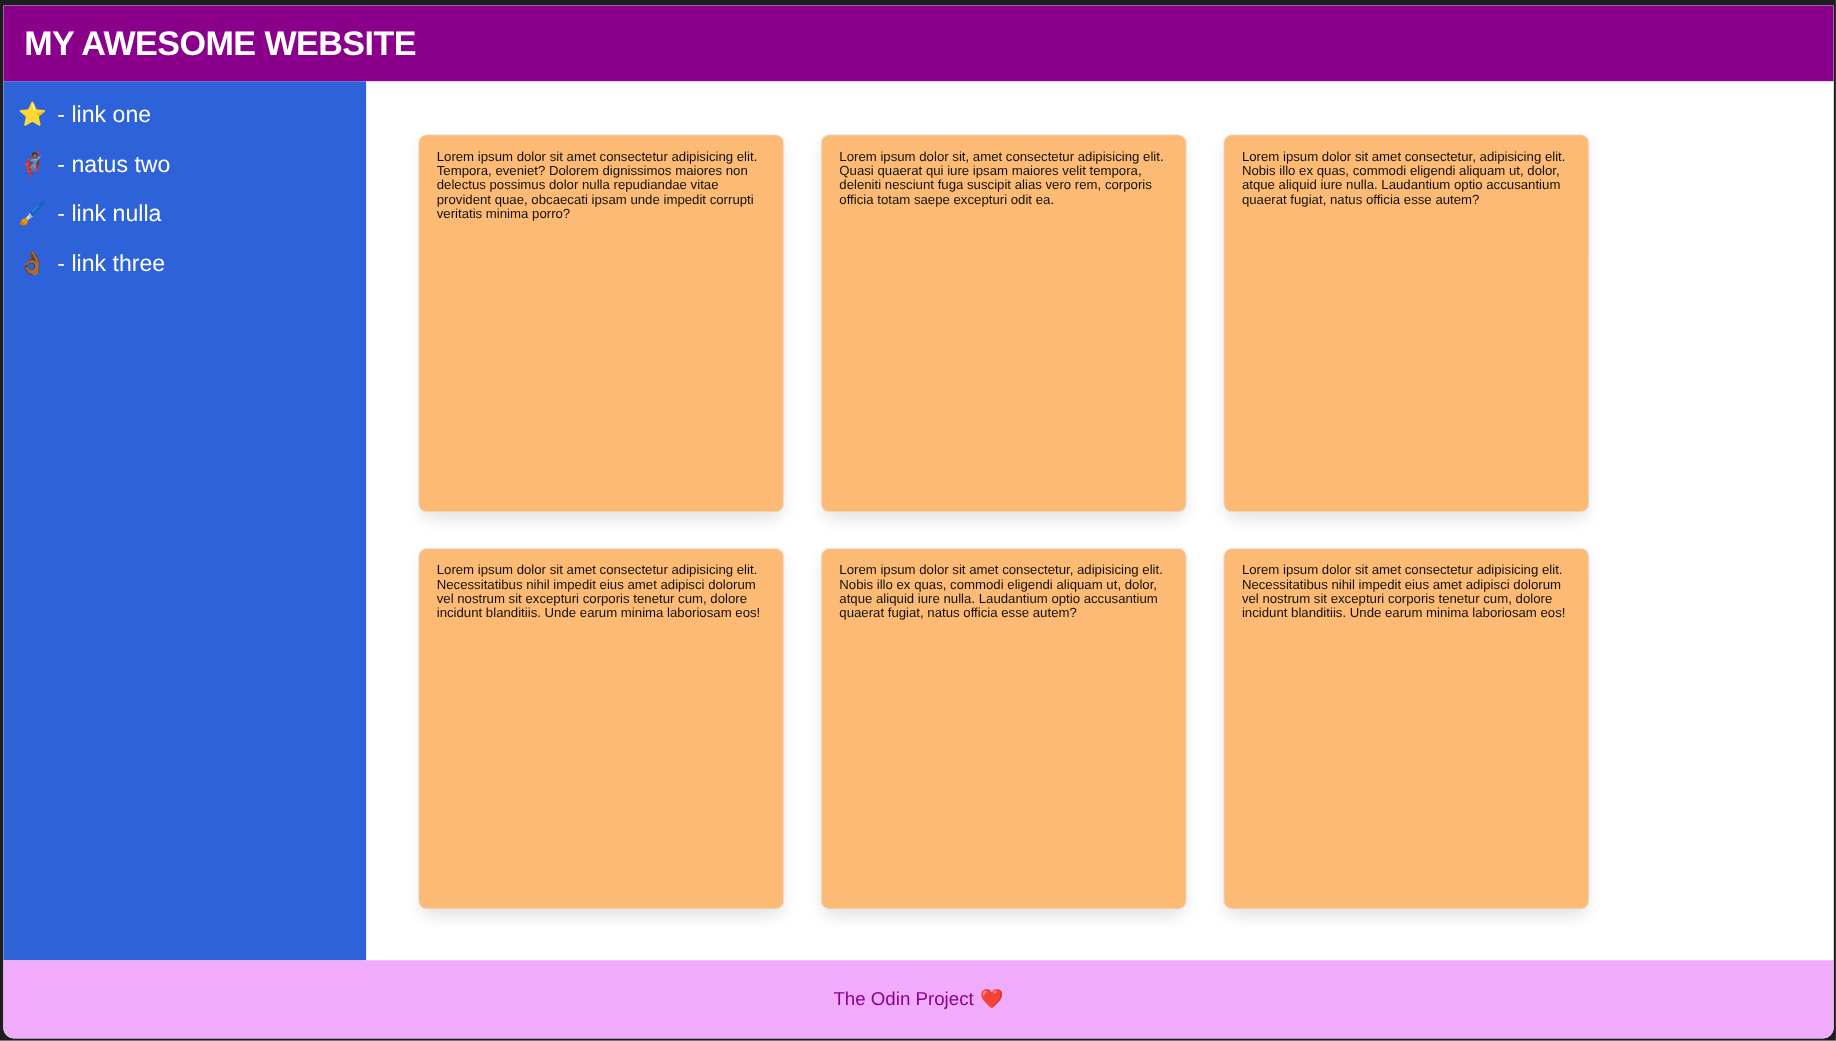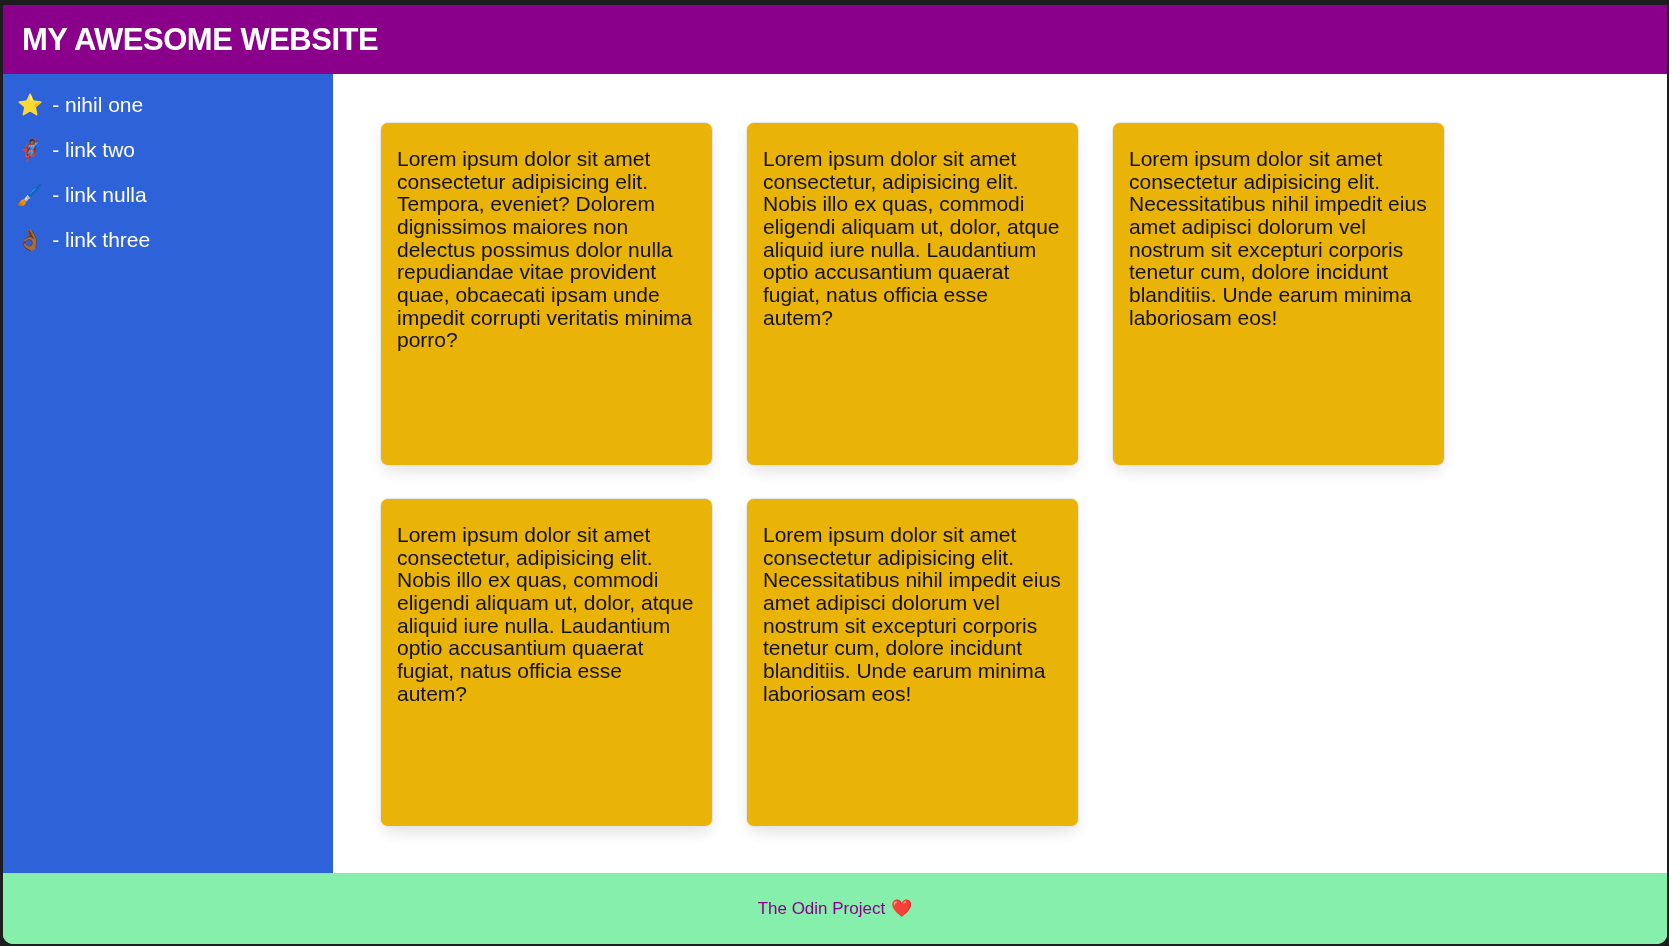--- a/index.html
+++ b/index.html
@@ -70,34 +70,34 @@
   }
   .cards-grid {
     display: grid;
     grid-template-columns: repeat(3, 333px);
     grid-template-rows: 344px 329px;
     column-gap: 33px;
     row-gap: 32px;
     justify-content: start;
   }
   .card {
-    background: #eab308;
+    background: #fdba74;
     border: 1px solid #e7e7e9;
     border-radius: 8px;
-    padding: 25px 16px;
+    padding: 13px 16px;
     box-shadow: 0 6px 14px rgba(0,0,0,0.07), 0 14px 18px -10px rgba(0,0,0,0.06);
-    font-size: 21px;
+    font-size: 12px;
     line-height: 1.08;
     color: #111111;
   }
   
   .site-footer {
     flex: 0 0 71px;
     height: 71px;
-    background: #86efac;
+    background: #f0abfc;
     display: flex;
     align-items: center;
     justify-content: center;
   }
   .footer-link {
     color: #8B008B;
     text-decoration: none;
     font-size: 17px;
     display: flex;
     align-items: center;
@@ -113,27 +113,27 @@
     <h1 class="site-title">MY AWESOME WEBSITE</h1>
   </header>
 
   <div class="middle">
 
     <aside class="sidebar">
       <ul>
         <li>
           <a href="#">
             <span class="emoji">⭐</span>
-            <span>- nihil one</span>
+            <span>- link one</span>
           </a>
         </li>
         <li>
           <a href="#">
             <span class="emoji">🦸🏾</span>
-            <span>- link two</span>
+            <span>- natus two</span>
           </a>
         </li>
         <li>
           <a href="#">
             <span class="emoji">🖌️</span>
             <span>- link nulla</span>
           </a>
         </li>
         <li>
           <a href="#">
@@ -141,20 +141,23 @@
             <span>- link three</span>
           </a>
         </li>
       </ul>
     </aside>
 
     <main class="main-content">
       <div class="cards-grid">
         <div class="card">
           <p>Lorem ipsum dolor sit amet consectetur adipisicing elit. Tempora, eveniet? Dolorem dignissimos maiores non delectus possimus dolor nulla repudiandae vitae provident quae, obcaecati ipsam unde impedit corrupti veritatis minima porro?</p>
+        </div>
+        <div class="card">
+          <p>Lorem ipsum dolor sit, amet consectetur adipisicing elit. Quasi quaerat qui iure ipsam maiores velit tempora, deleniti nesciunt fuga suscipit alias vero rem, corporis officia totam saepe excepturi odit ea.</p>
         </div>
         <div class="card">
           <p>Lorem ipsum dolor sit amet consectetur, adipisicing elit. Nobis illo ex quas, commodi eligendi aliquam ut, dolor, atque aliquid iure nulla. Laudantium optio accusantium quaerat fugiat, natus officia esse autem?</p>
         </div>
         <div class="card">
           <p>Lorem ipsum dolor sit amet consectetur adipisicing elit. Necessitatibus nihil impedit eius amet adipisci dolorum vel nostrum sit excepturi corporis tenetur cum, dolore incidunt blanditiis. Unde earum minima laboriosam eos!</p>
         </div>
         <div class="card">
           <p>Lorem ipsum dolor sit amet consectetur, adipisicing elit. Nobis illo ex quas, commodi eligendi aliquam ut, dolor, atque aliquid iure nulla. Laudantium optio accusantium quaerat fugiat, natus officia esse autem?</p>
         </div>

